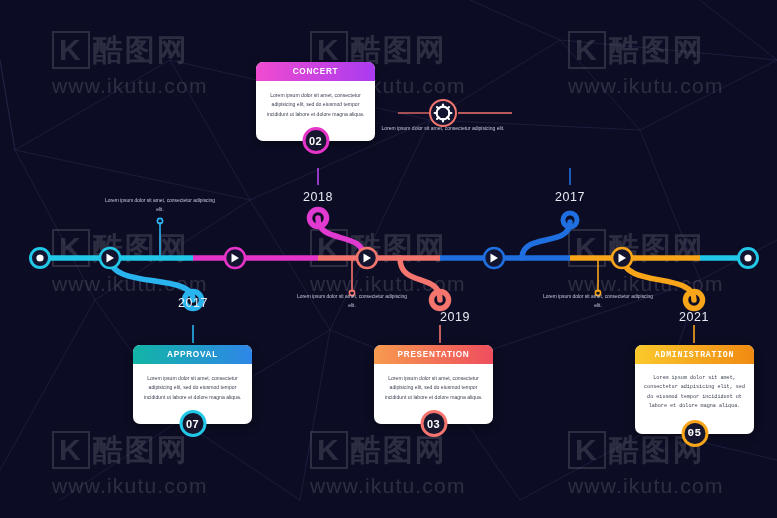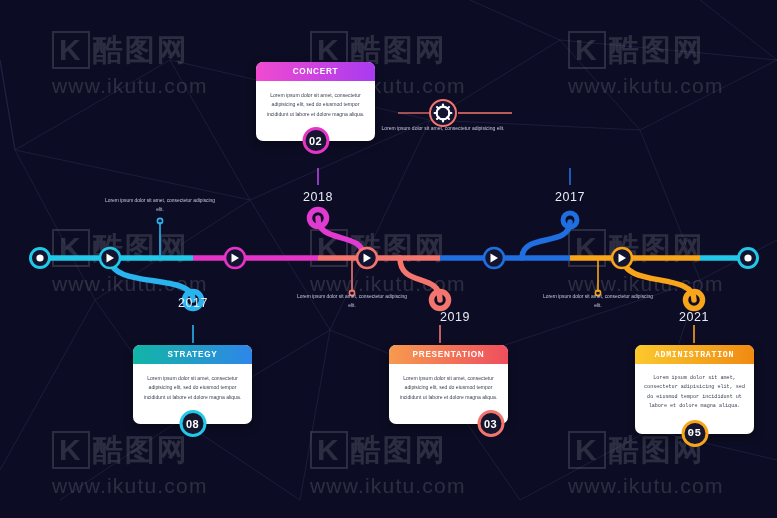--- a/index.html
+++ b/index.html
@@ -238,37 +238,37 @@
       </div>
       <div class="badge bottom" id="b2" style="border: 3px solid rgb(230, 51, 200); margin-top: 8px;">
         <span>02</span>
       </div>
     </div>
 
 
     <div class="card" style="left:133px; top:345px;">
       <div class="card-inner">
         <div class="card-head" id="h1" style="background: linear-gradient(90deg, rgb(18, 181, 166), rgb(47, 134, 232));">
-          <span>STRATEGY</span>
+          <span>APPROVAL</span>
         </div>
         <div class="card-body">Lorem ipsum dolor sit amet, consectetur adipisicing elit, sed do eiusmod tempor incididunt ut labore et dolore magna aliqua.</div>
       </div>
       <div class="badge bottom" id="b1" style="border: 3px solid rgb(34, 200, 232);">
-        <span>08</span>
-      </div>
-    </div>
-
-    <div class="card" style="left:389px; top:345px;">
+        <span>07</span>
+      </div>
+    </div>
+
+    <div class="card" style="left:374px; top:345px;">
       <div class="card-inner">
         <div class="card-head" id="h3" style="background: linear-gradient(90deg, rgb(247, 154, 78), rgb(239, 78, 94));">
           <span>PRESENTATION</span>
         </div>
         <div class="card-body">Lorem ipsum dolor sit amet, consectetur adipisicing elit, sed do eiusmod tempor incididunt ut labore et dolore magna aliqua.</div>
       </div>
-      <div class="badge bottom" id="b3" style="border: 3px solid rgb(244, 117, 110); margin-left: 42px;">
+      <div class="badge bottom" id="b3" style="border: 3px solid rgb(244, 117, 110);">
         <span>03</span>
       </div>
     </div>
 
     <div class="card" style="left:635px; top:345px;font-family:Liberation Mono, monospace;">
       <div class="card-inner">
         <div class="card-head" id="h5" style="background: linear-gradient(90deg, rgb(251, 201, 44), rgb(240, 138, 18));">
           <span>ADMINISTRATION</span>
         </div>
         <div class="card-body">Lorem ipsum dolor sit amet, consectetur adipisicing elit, sed do eiusmod tempor incididunt ut labore et dolore magna aliqua.</div>

